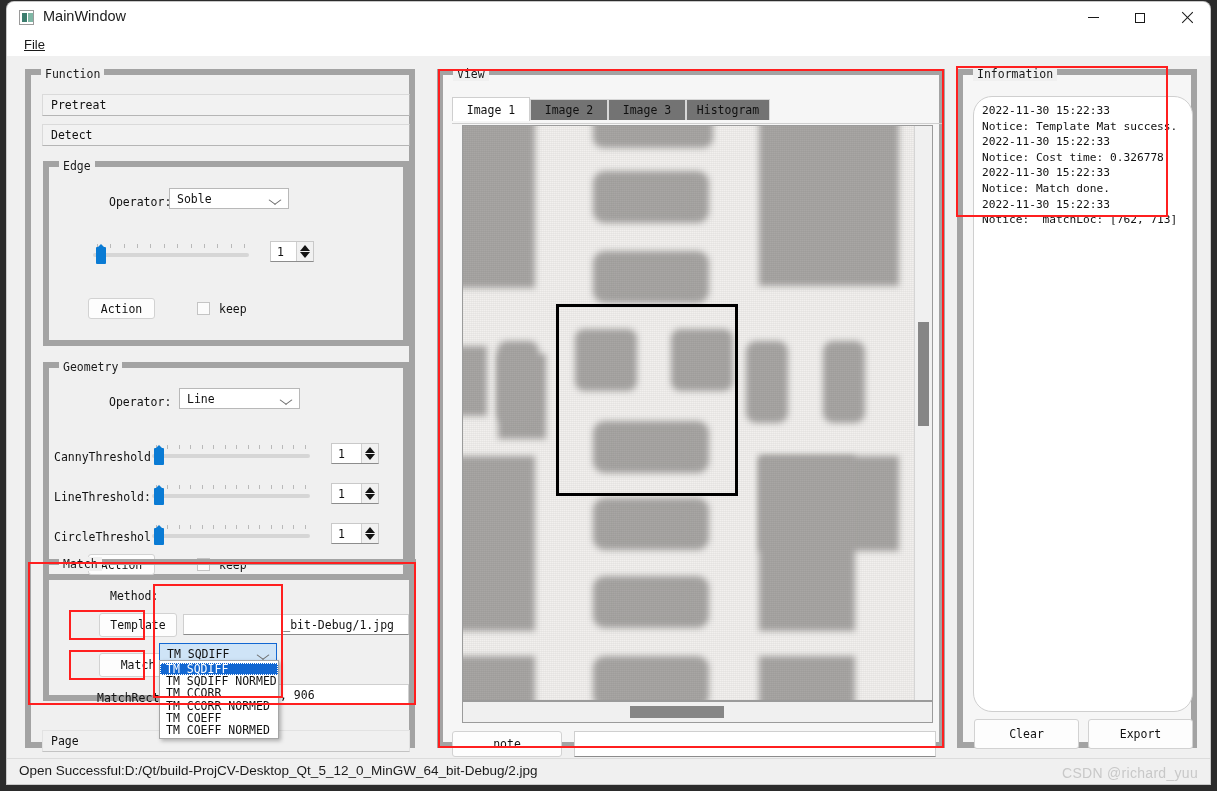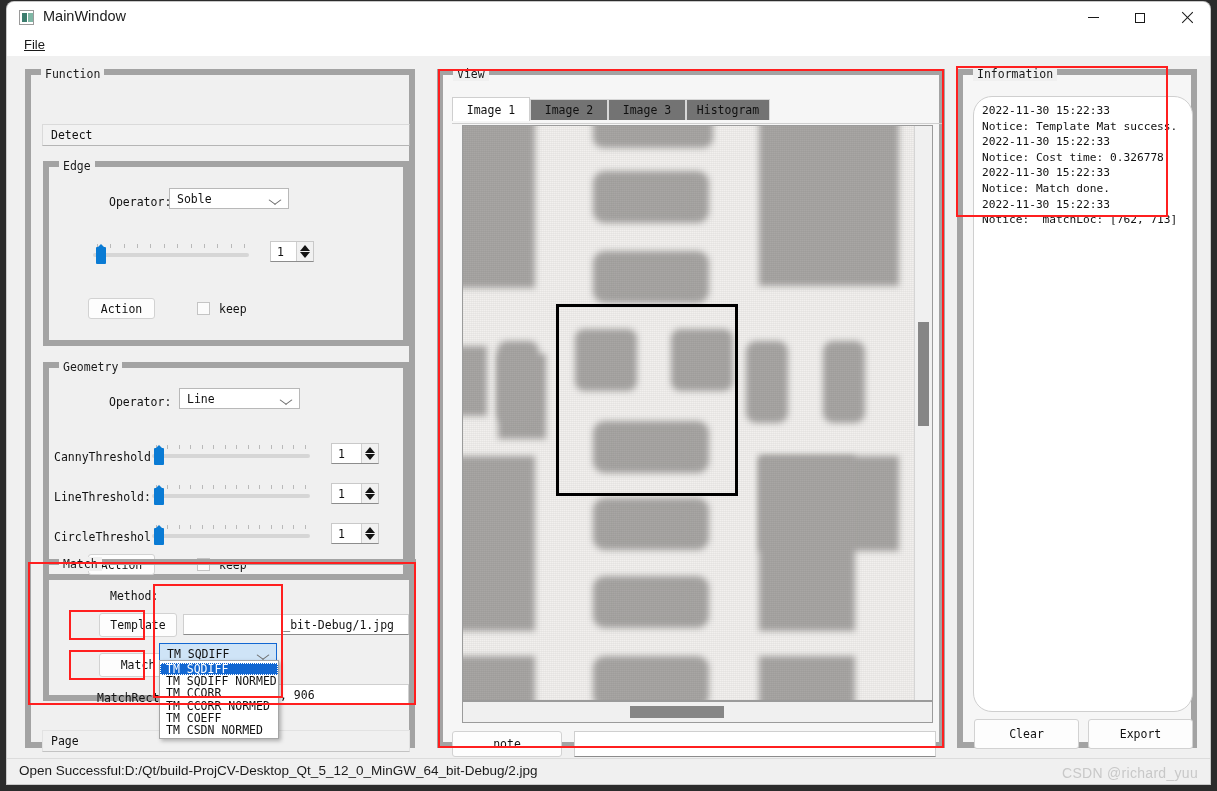--- a/index.html
+++ b/index.html
@@ -396,20 +396,23 @@
 
   <div class="menubar">
     <div class="menu-item"><u>File</u></div>
   </div>
 
   <div class="client">
 
     <div class="group" style="left:18px; top:13px; width:390px; height:679px;">
       <span class="g-title">Function</span>
 
+      <div class="btn flat" style="left:11px; top:19px; width:368px; height:22px;">
+        <span>Pretreat</span>
+      </div>
       <div class="btn flat" style="left:11px; top:49px; width:368px; height:22px;">
         <span>Detect</span>
       </div>
 
       <div class="group" style="left:12px; top:86px; width:366px; height:185px;">
         <span class="g-title">Edge</span>
 
         <span class="lbl" style="left:60px; top:28px;">Operator:</span>
 
         <div class="combo" style="left:120px; top:21px; width:120px; height:21px;">
@@ -584,21 +587,21 @@
     <div class="combo open-head" style="left:152px; top:587px; width:118px; height:21px; z-index:30;">
       <span>TM SQDIFF</span>
       <span class="chev"></span>
     </div>
     <div class="popup" style="left:152px; top:604px; width:120px; z-index:31;">
       <div class="opt sel">TM SQDIFF</div>
       <div class="opt">TM SQDIFF NORMED</div>
       <div class="opt">TM CCORR</div>
       <div class="opt">TM CCORR NORMED</div>
       <div class="opt">TM COEFF</div>
-      <div class="opt">TM CSDN NORMED</div>
+      <div class="opt">TM COEFF NORMED</div>
     </div>
 
     <div class="group" style="left:430px; top:13px; width:508px; height:679px; background:#f6f6f6;">
       <span class="g-title">View</span>
 
       <div class="tabbar" style="left:9px; top:24px; width:490px; height:24px; border-bottom:1px solid #cfcfcf;">
         <div class="tab active" style="left:0px; width:78px;">
           <span>Image 1</span>
         </div>
         <div class="tab" style="left:78px; width:78px;">

